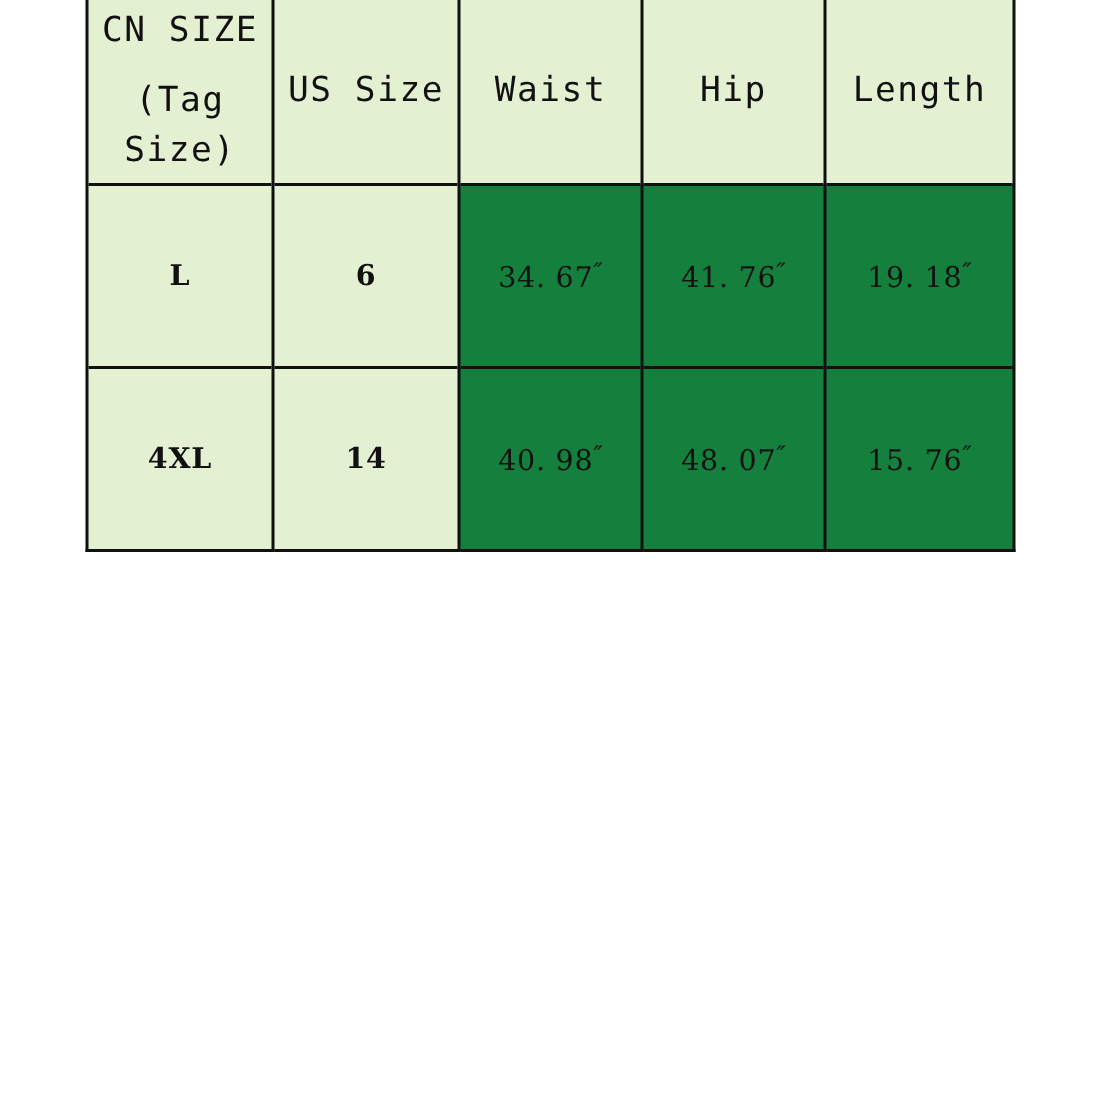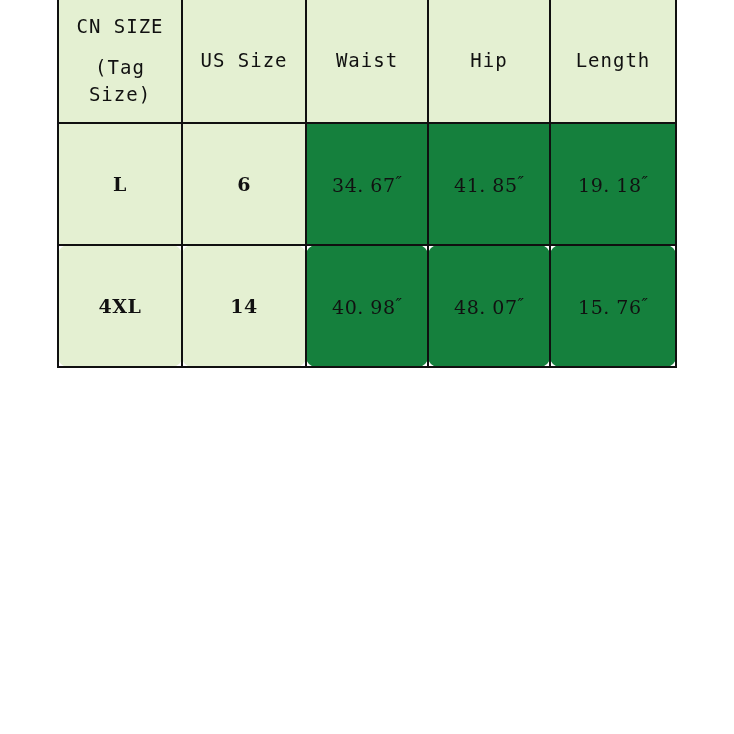--- a/index.html
+++ b/index.html
@@ -46,28 +46,27 @@
     text-align: center;
     vertical-align: middle;
     font-weight: normal;
     color: #111111;
   }
   table.size-table tr.header-row th {
     border-top: 0;
   }
   table.size-table tr.last-row td {
     border-bottom: 2px solid #101010;
-    border-radius: 10px;
   }
 
   .header-row th {
     height: 122px;
     background: #e4f0d2;
     font-family: "DejaVu Sans Mono", monospace;
-    font-size: 19px;
+    font-size: 23px;
     font-weight: bold;
     letter-spacing: 1px;
     line-height: 1.45;
   }
   .header-row th .hl2 {
     display: block;
     margin-top: 13px;
   }
 
   .data-row td {
@@ -117,21 +116,21 @@
         <th>Waist</th>
         <th>Hip</th>
         <th>Length</th>
       </tr>
     </thead>
     <tbody>
       <tr class="data-row">
         <td class="tag-cell">L</td>
         <td class="us-cell">6</td>
         <td class="meas-cell"><span>34. 67</span><span class="inch">″</span></td>
-        <td class="meas-cell"><span>41. 85</span><span class="inch">″</span></td>
+        <td class="meas-cell"><span>41. 76</span><span class="inch">″</span></td>
         <td class="meas-cell"><span>19. 18</span><span class="inch">″</span></td>
       </tr>
       <tr class="data-row last-row">
         <td class="tag-cell">4XL</td>
         <td class="us-cell">14</td>
         <td class="meas-cell"><span>40. 98</span><span class="inch">″</span></td>
         <td class="meas-cell"><span>48. 07</span><span class="inch">″</span></td>
         <td class="meas-cell"><span>15. 76</span><span class="inch">″</span></td>
       </tr>
     </tbody>

